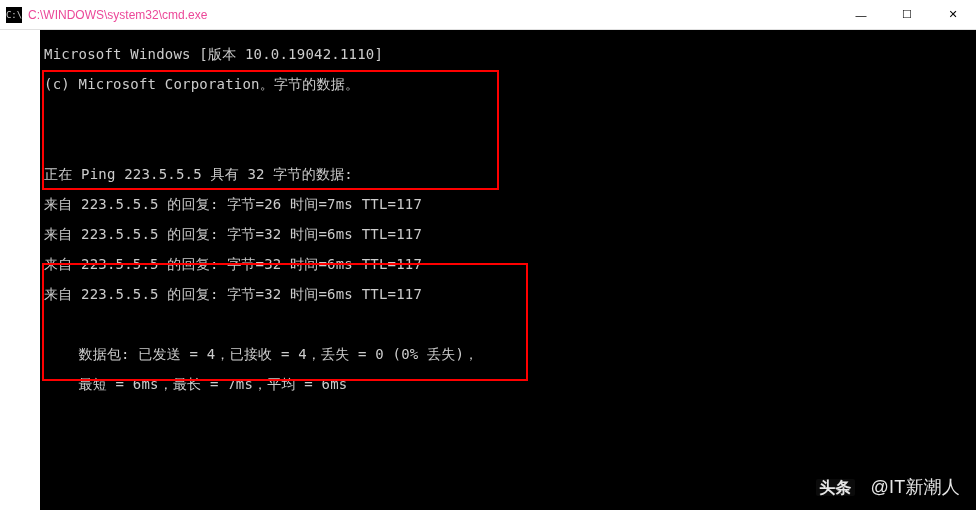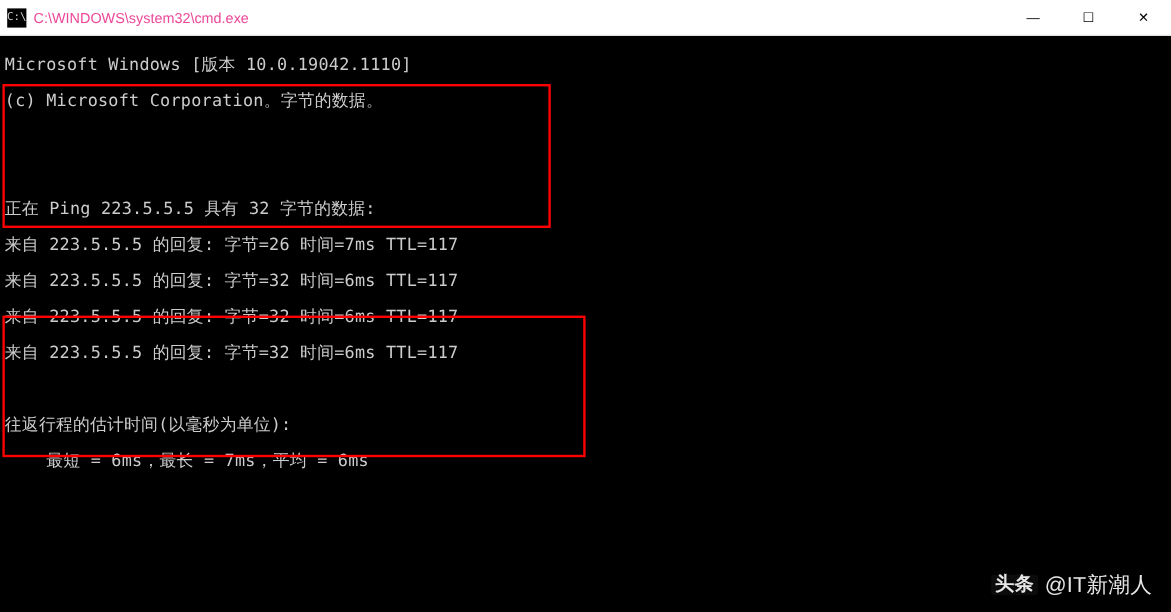--- a/index.html
+++ b/index.html
@@ -55,41 +55,42 @@
     .console {
       background: #000;
       color: #ccc;
       height: calc(100% - 30px);
       padding: 2px 4px;
       line-height: 15px;
       font-size: 14px;
       white-space: pre;
       position: relative;
       letter-spacing: 0.2px;
+      margin-left: 40px;
     }
     .line { display: block; min-height: 15px; }
     .highlight-box {
       position: absolute;
       border: 2px solid #f00;
       pointer-events: none;
       background: transparent;
     }
     .hb1 { left: 2px; top: 40px; width: 457px; height: 120px; }
     .hb2 { left: 2px; top: 233px; width: 486px; height: 118px; }
     .watermark {
       position: absolute;
       right: 16px;
       bottom: 14px;
       color: #fff;
       opacity: 0.9;
       font-size: 18px;
       font-family: "Microsoft YaHei", sans-serif;
       display: flex;
       align-items: center;
-      gap: 6px;
+      gap: 16px;
     }
     .wm-logo {
       display: inline-block;
       font-weight: bold;
       font-size: 16px;
       background: rgba(255,255,255,0.05);
       border-radius: 2px;
       padding: 1px 3px;
     }
   </style>
@@ -110,21 +111,21 @@
 <span class="line">Microsoft Windows [版本 10.0.19042.1110]</span>
 <span class="line">(c) Microsoft Corporation。字节的数据。</span>
 <span class="line"></span>
 <span class="line"></span>
 <span class="line">正在 Ping 223.5.5.5 具有 32 字节的数据:</span>
 <span class="line">来自 223.5.5.5 的回复: 字节=26 时间=7ms TTL=117</span>
 <span class="line">来自 223.5.5.5 的回复: 字节=32 时间=6ms TTL=117</span>
 <span class="line">来自 223.5.5.5 的回复: 字节=32 时间=6ms TTL=117</span>
 <span class="line">来自 223.5.5.5 的回复: 字节=32 时间=6ms TTL=117</span>
 <span class="line"></span>
-<span class="line">往返行程的估计时间(以毫秒为单位):</span>
+<span class="line">    数据包: 已发送 = 4，已接收 = 4，丢失 = 0 (0% 丢失)，</span>
 <span class="line">    最短 = 6ms，最长 = 7ms，平均 = 6ms</span>
 <span class="line"></span>
 
 
 
 
 
 
 
 

